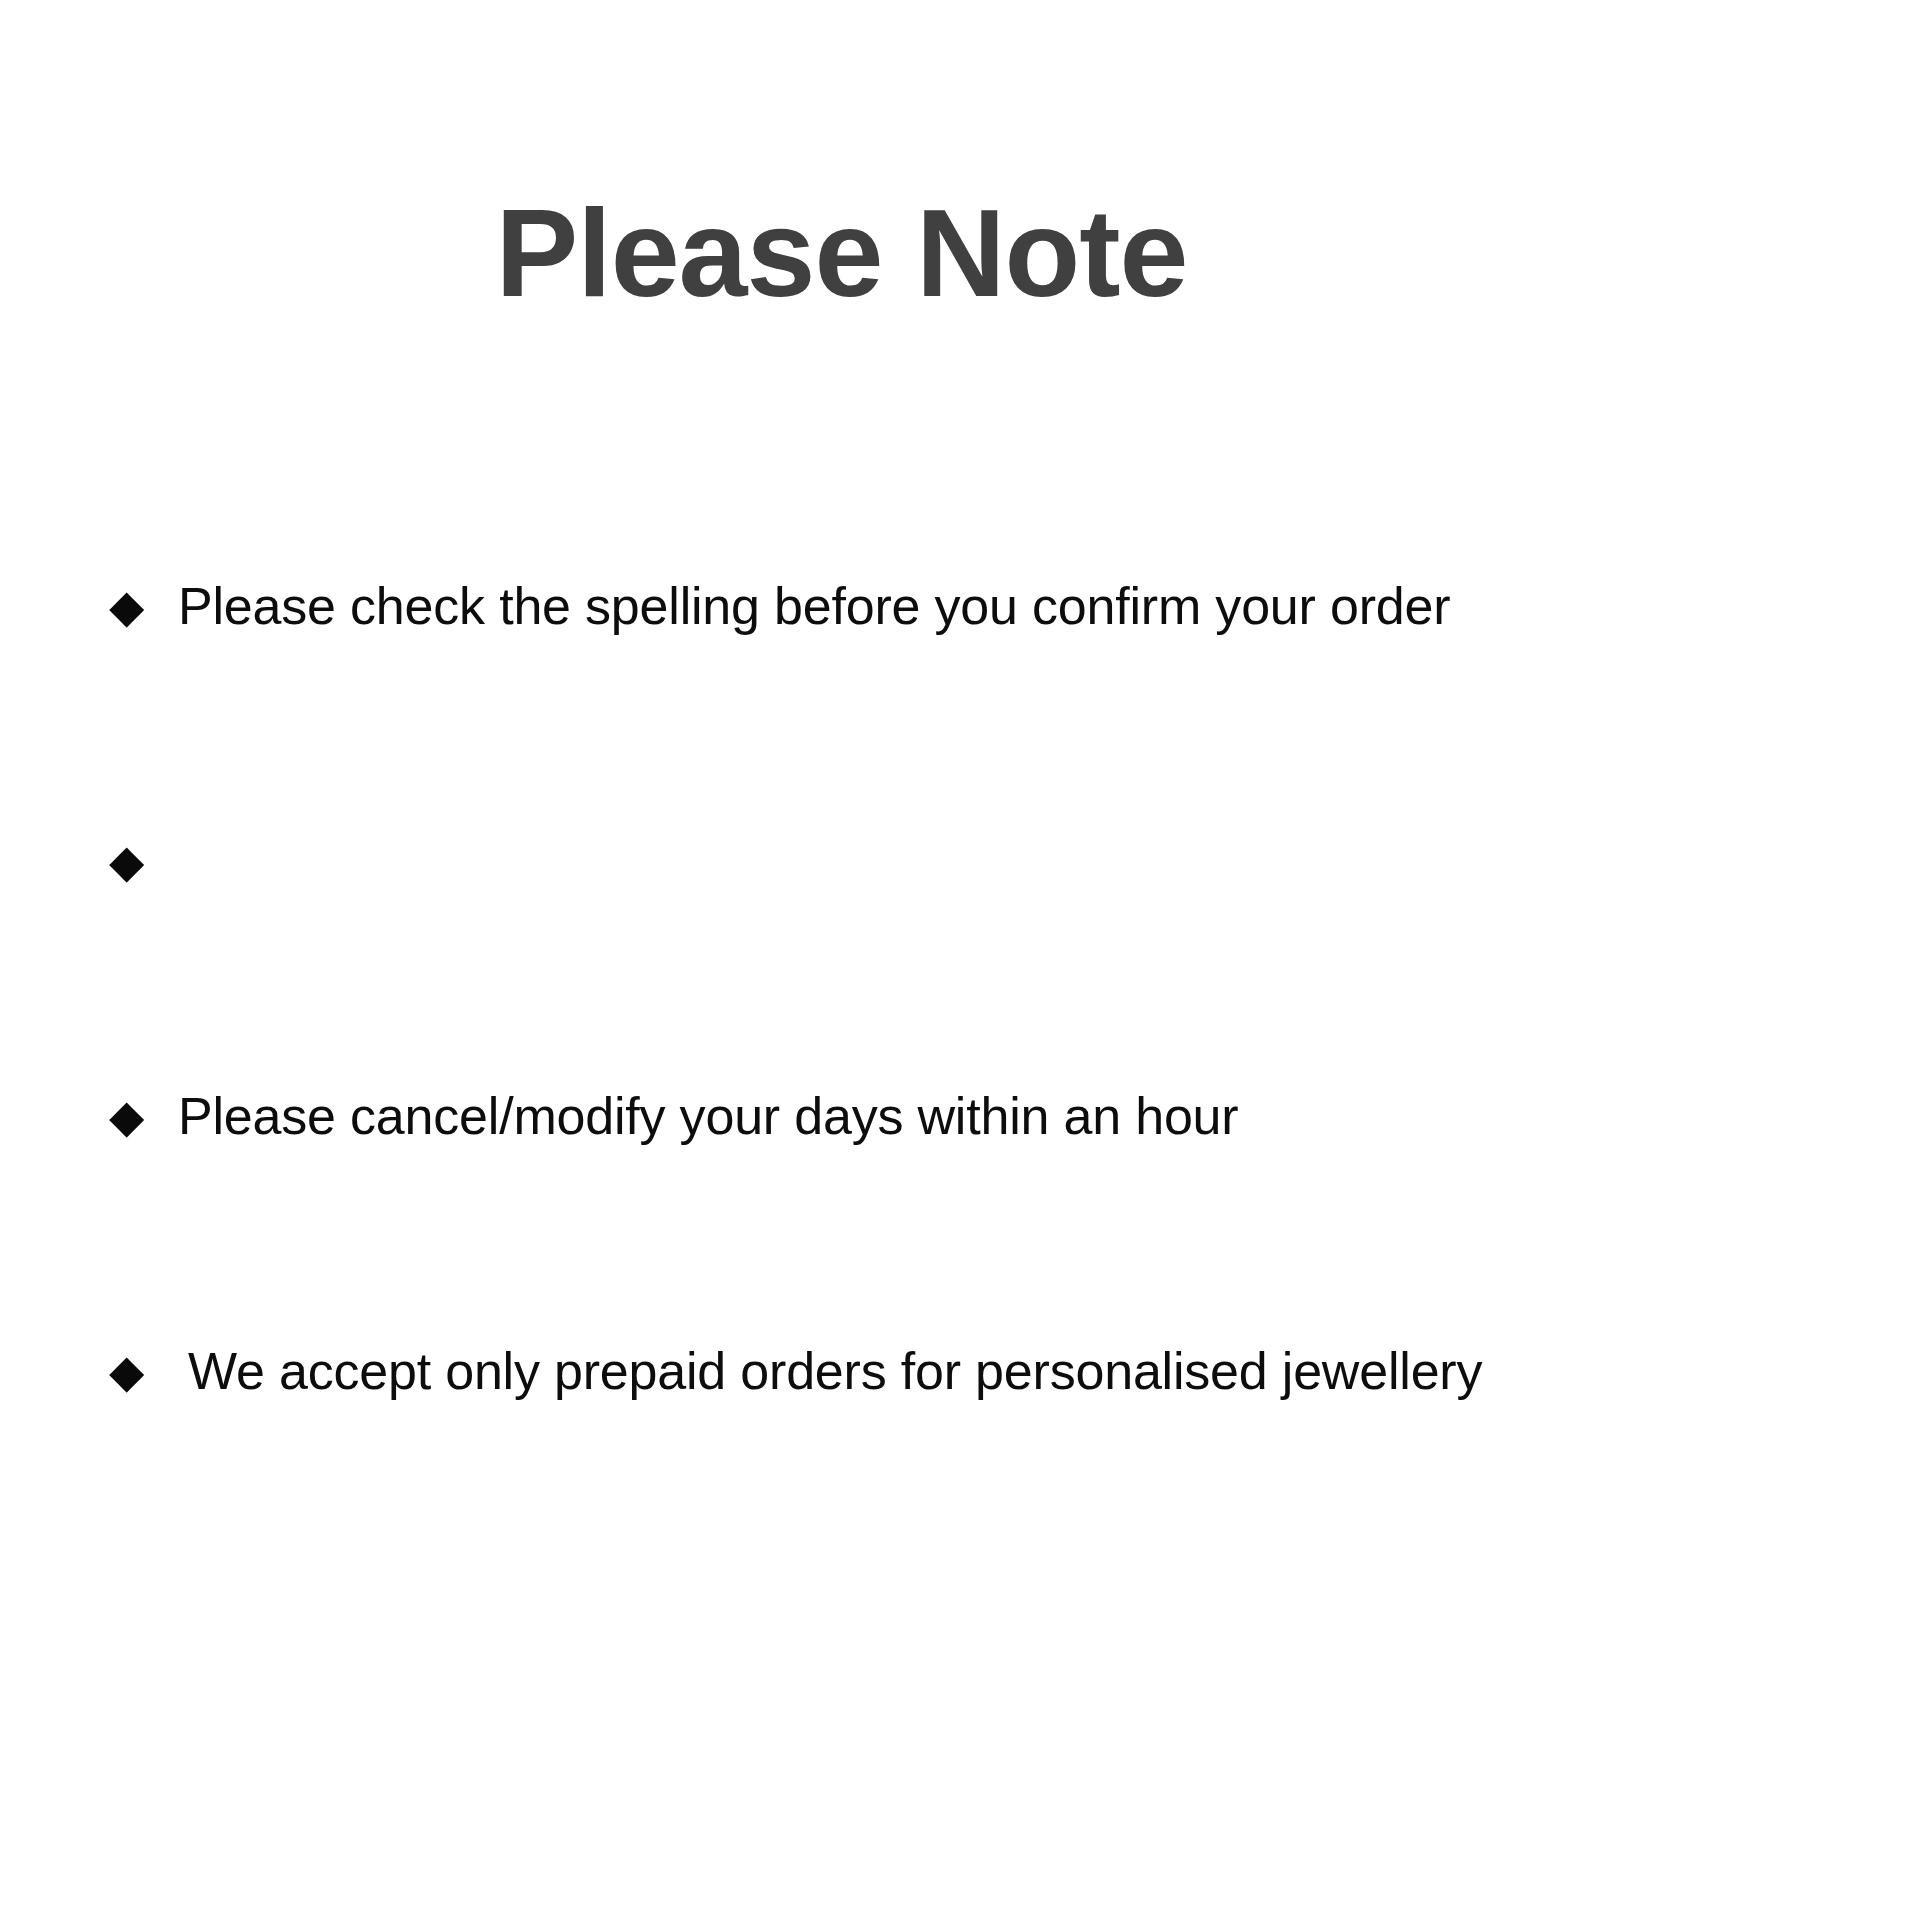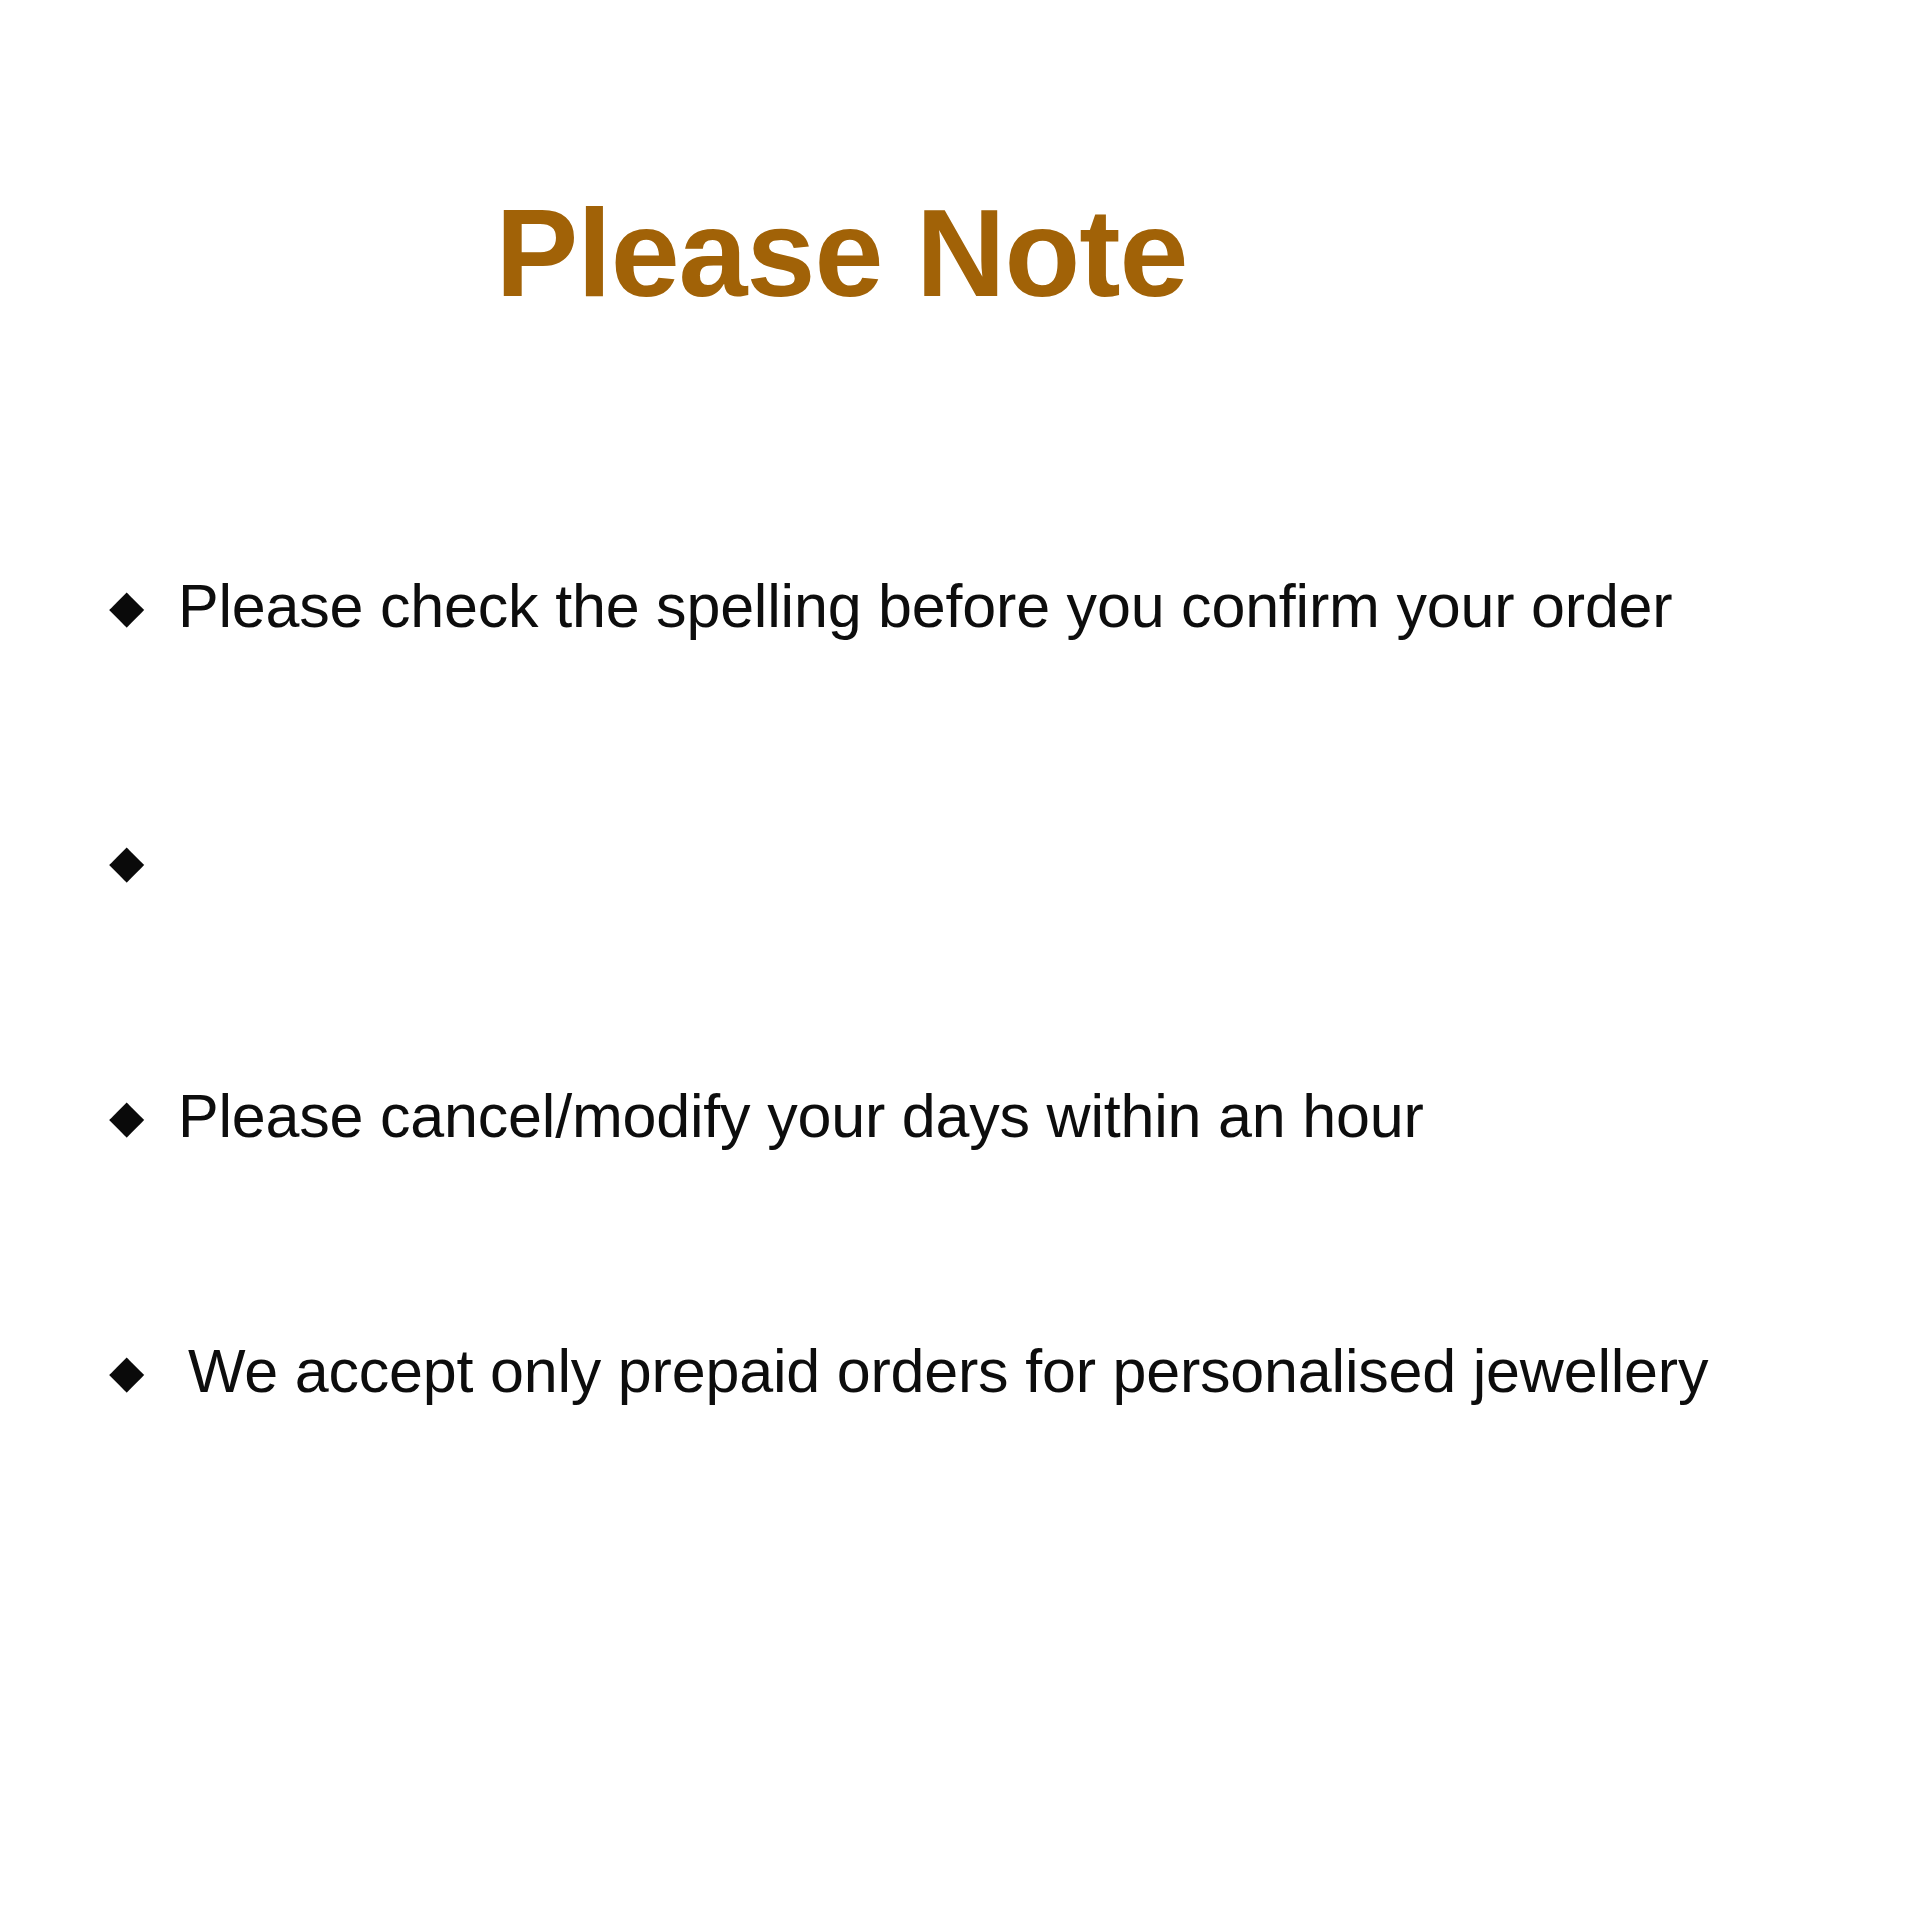--- a/index.html
+++ b/index.html
@@ -24,21 +24,21 @@
   .note-title {
     position: absolute;
     top: 188px;
     left: 0;
     width: 1683px;
     text-align: center;
     font-size: 124px;
     font-weight: 700;
     letter-spacing: -1px;
     line-height: 1.05;
-    color: #a16207;
+    color: #404040;
   }
   .note-list {
     position: absolute;
     top: 564px;
     left: 109px;
     width: 1742px;
   }
   .note-item {
     display: flex;
     align-items: flex-start;
@@ -50,21 +50,21 @@
   .bullet {
     flex: 0 0 auto;
     width: 69px;
     font-size: 46px;
     line-height: 85px;
     color: #0a0a0a;
     text-align: left;
   }
   .note-text {
     flex: 1 1 auto;
-    font-size: 61px;
+    font-size: 52px;
     line-height: 85px;
     color: #0d0d0d;
     letter-spacing: -0.2px;
     max-width: 1624px;
   }
   .item-2 .note-text { max-width: 1515px; }
   .item-4 .note-text { padding-left: 10px; }
 </style>
 </head>
 <body>

